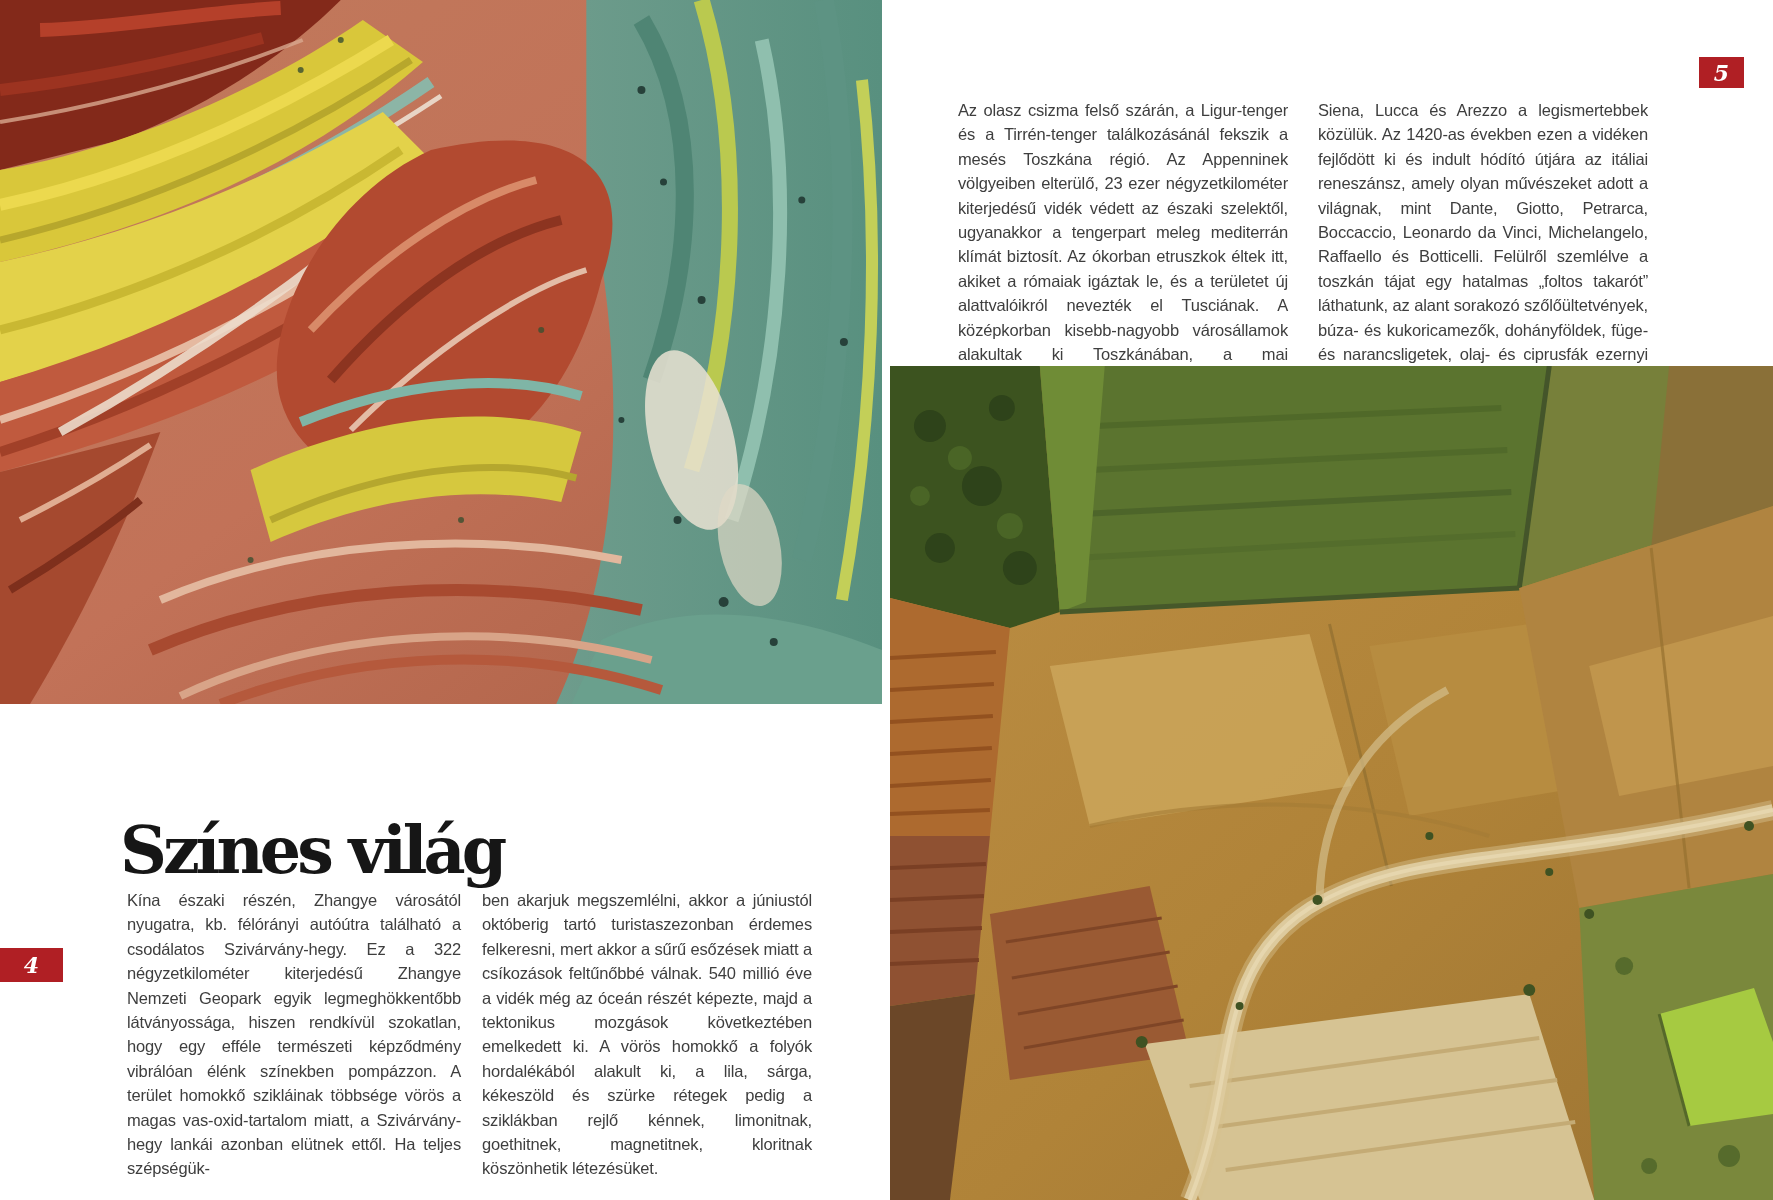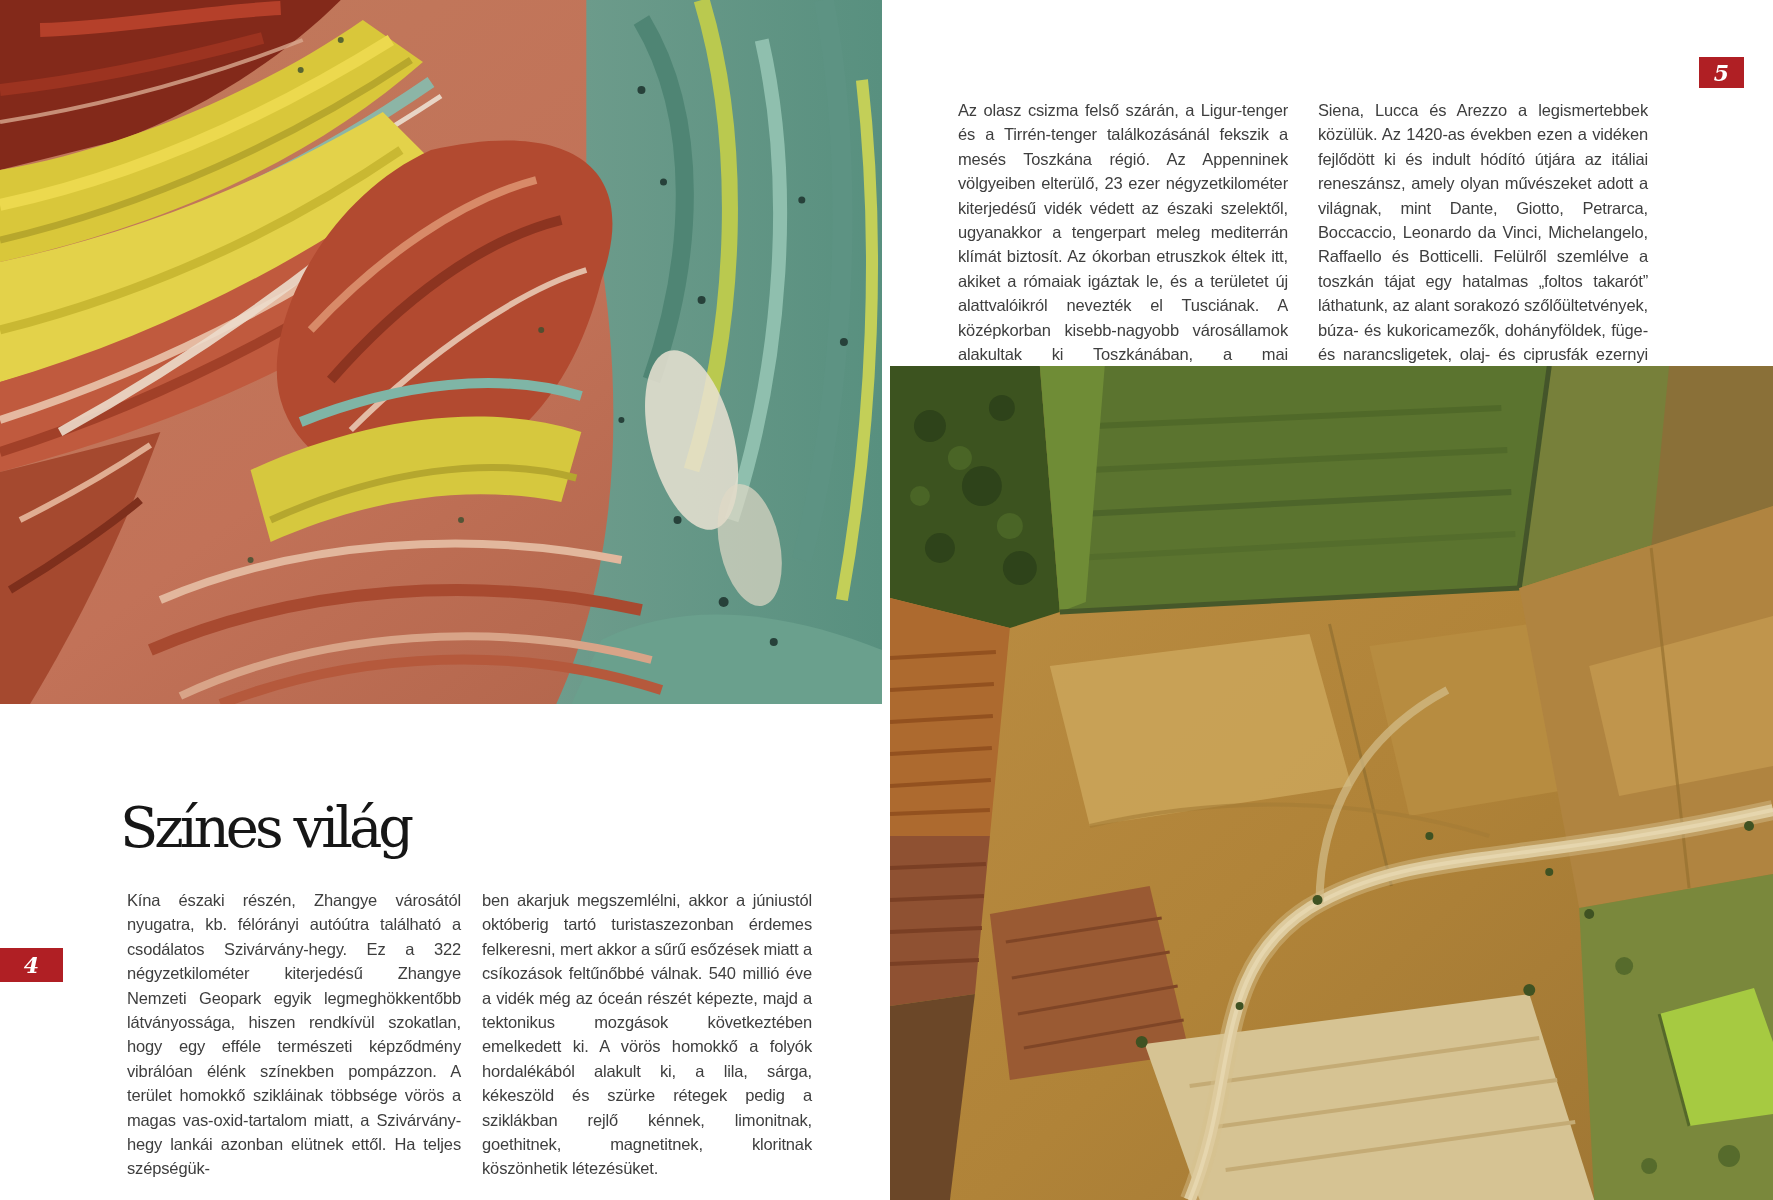--- a/index.html
+++ b/index.html
@@ -2,23 +2,23 @@
 <html style="--color-page-number-badge: #b01f24; --color-body-text: #3e3e3e; --color-title-text: #161616;"><head>
 <meta charset="utf-8">
 <style>
   html,body{margin:0;padding:0;background:#ffffff;}
   .spread{position:relative;width:1773px;height:1200px;overflow:hidden;background:#fff;
           font-family:"Liberation Sans",sans-serif;}
   .photo{position:absolute;overflow:hidden;}
   .photo svg{display:block;width:100%;height:100%;}
   #left-photo{left:0;top:0;width:882px;height:704px;}
   #right-photo{left:890px;top:366px;width:883px;height:834px;}
-  .headline{position:absolute;left:120px;top:736px;width:700px;
+  .headline{position:absolute;left:120px;top:752px;width:700px;
             font-family:"DejaVu Serif","Liberation Serif",serif;
-            font-weight:400;font-size:56px;line-height:108px;letter-spacing:-4px;
+            font-weight:700;font-size:65px;line-height:108px;letter-spacing:-4px;
             color:var(--color-title-text,#161616);}
   .cols{position:absolute;display:flex;}
   .col{text-align:justify;color:var(--color-body-text,#3e3e3e);
        font-size:16.5px;line-height:24.4px;letter-spacing:-0.15px;}
   #left-cols{left:127px;top:888px;justify-content:center;}
   #left-cols .col{width:334px;}
   #left-cols .col + .col{margin-left:21px;width:330px;}
   #right-cols{left:958px;top:98px;}
   #right-cols .col{width:330px;}
   #right-cols .col + .col{margin-left:30px;}

